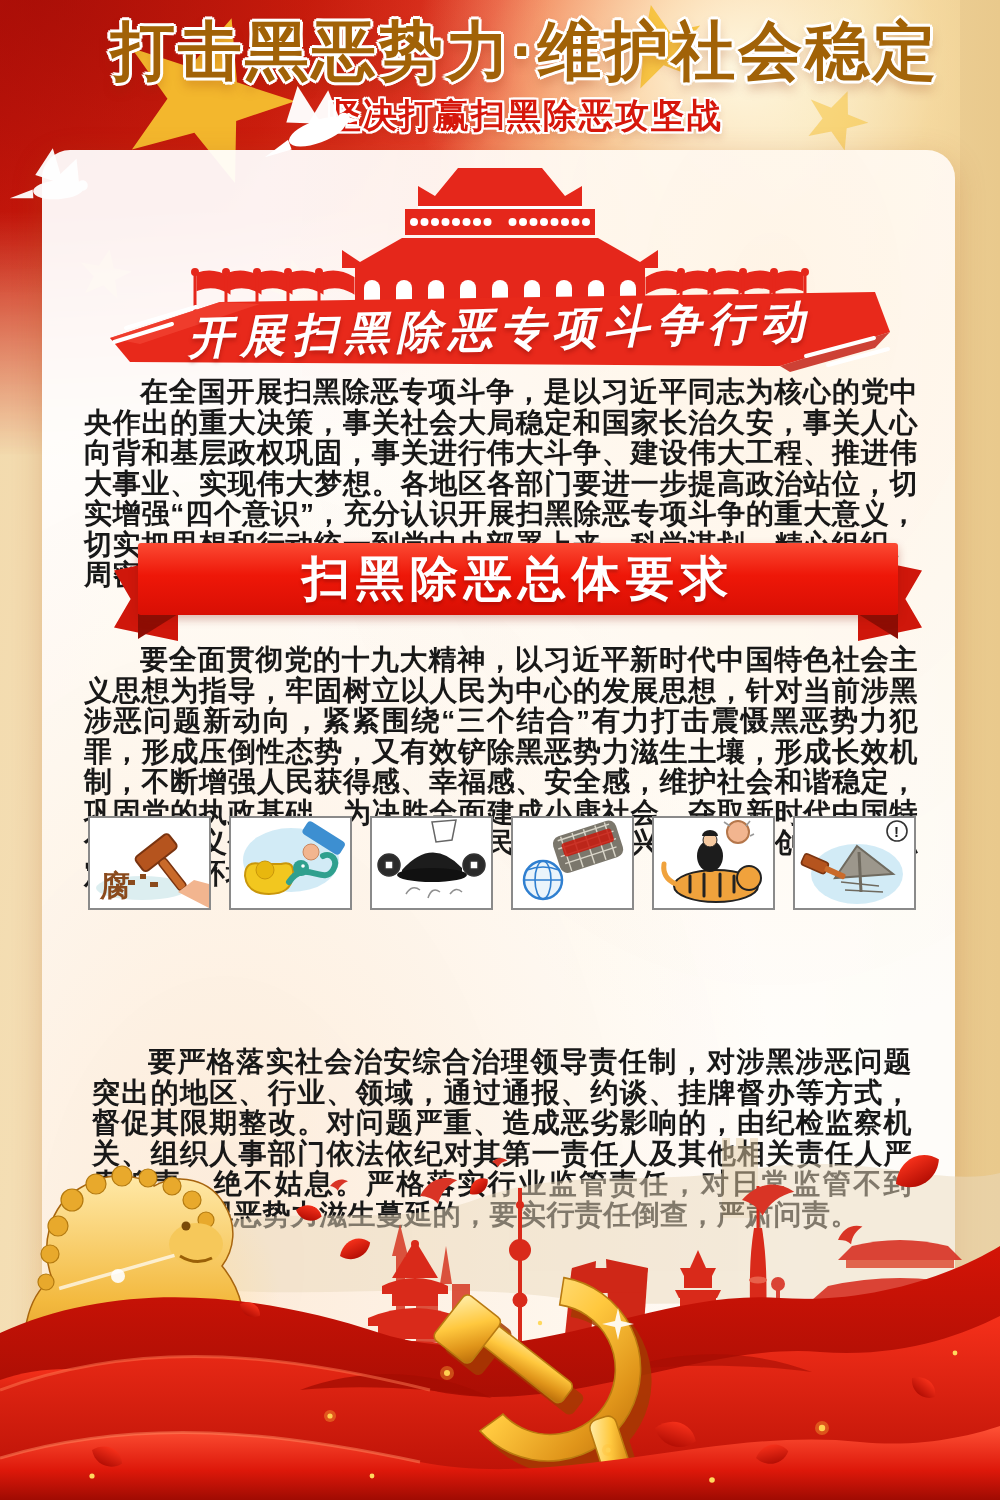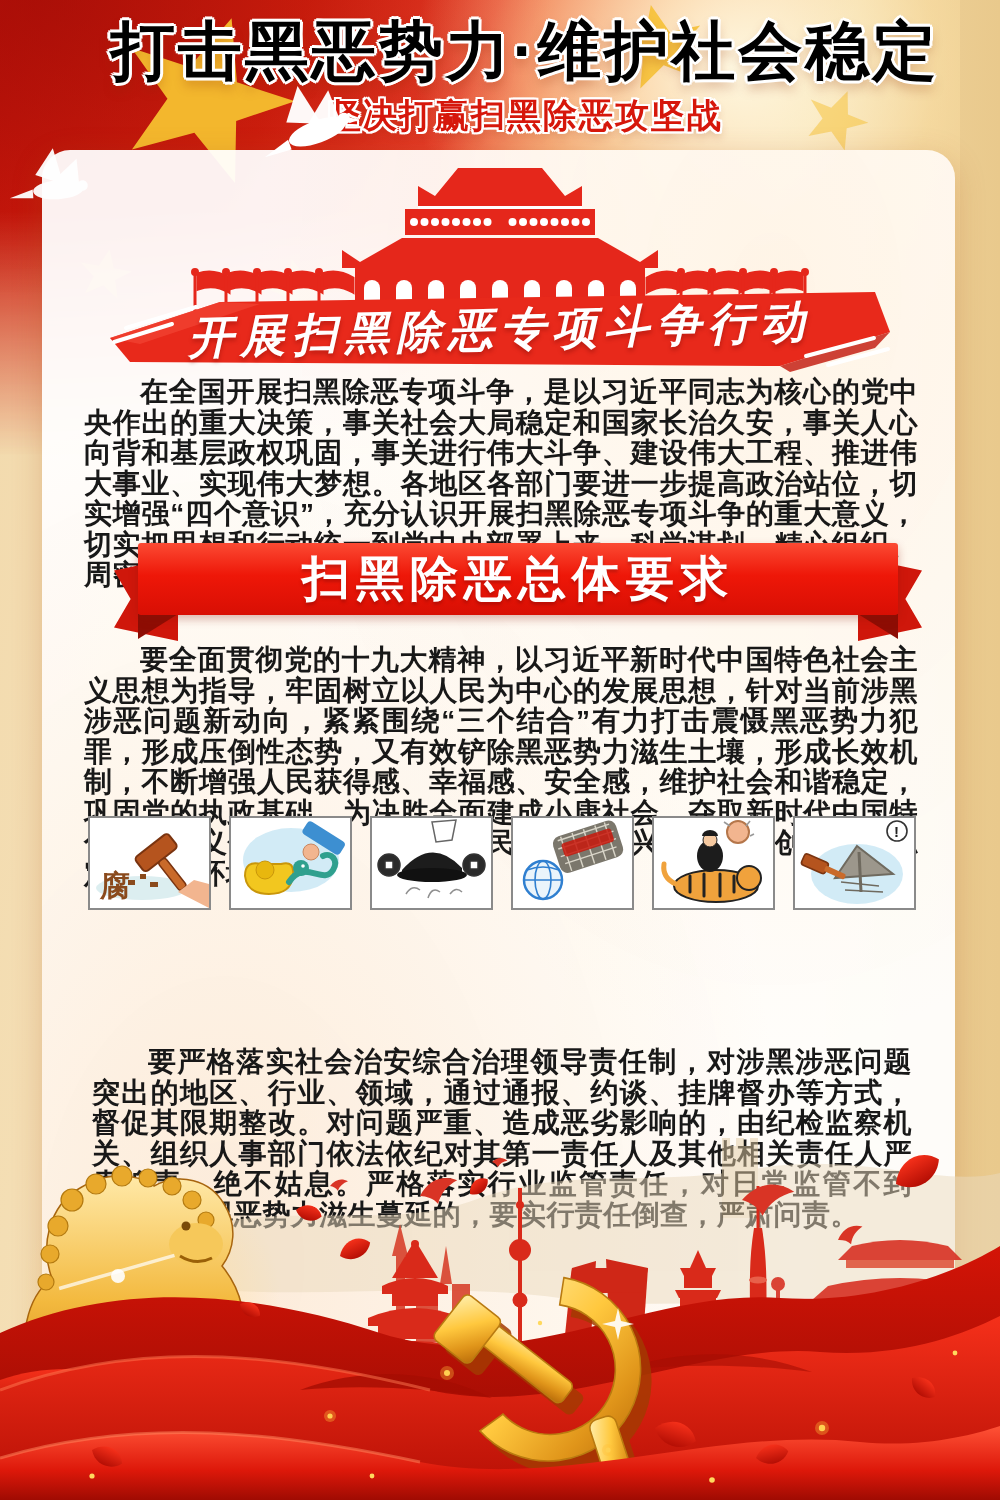--- a/index.html
+++ b/index.html
@@ -13,21 +13,21 @@
   .bg-flag{top:0;left:0;width:100%;height:470px;
     background:linear-gradient(112deg,#c2130a 0%,#d8220f 26%,#e8402a 42%,rgba(242,130,60,.65) 57%,rgba(247,205,130,0) 72%);
     -webkit-mask:linear-gradient(to bottom,#000 45%,transparent 97%);
     mask:linear-gradient(to bottom,#000 45%,transparent 97%);}
   .bg-flag2{top:0;left:0;width:560px;height:300px;
     background:radial-gradient(ellipse at 8% 0%,rgba(150,10,5,.55),transparent 70%);}
   .bg-glow{top:-60px;right:40px;width:560px;height:420px;
     background:radial-gradient(circle at 60% 30%,rgba(255,250,228,.95),rgba(255,228,170,.45) 45%,transparent 72%);}
   
   .header{left:55px;right:5px;top:18px;text-align:center;z-index:4;}
-  .title{font-size:64px;font-weight:900;color:#000000;letter-spacing:3px;line-height:1.05;
+  .title{font-size:64px;font-weight:900;color:#a16207;letter-spacing:3px;line-height:1.05;
     text-shadow:-3px 0 0 #fff,3px 0 0 #fff,0 -3px 0 #fff,0 3px 0 #fff,
       -2px -2px 0 #fff,2px -2px 0 #fff,-2px 2px 0 #fff,2px 2px 0 #fff,0 7px 12px rgba(140,40,0,.35);}
   .subtitle{margin-top:8px;display:flex;justify-content:center;gap:44px;
     font-size:34px;font-weight:900;color:#d6170b;letter-spacing:2px;
     text-shadow:-2px 0 0 #fff,2px 0 0 #fff,0 -2px 0 #fff,0 2px 0 #fff,
       -2px -2px 0 #fff,2px -2px 0 #fff,-2px 2px 0 #fff,2px 2px 0 #fff,0 5px 8px rgba(140,40,0,.3);}
   
   .panel{left:42px;top:150px;width:913px;height:1210px;border-radius:28px;z-index:2;
     background:
       radial-gradient(ellipse at 20% 92%,rgba(248,200,150,.35),transparent 55%),

